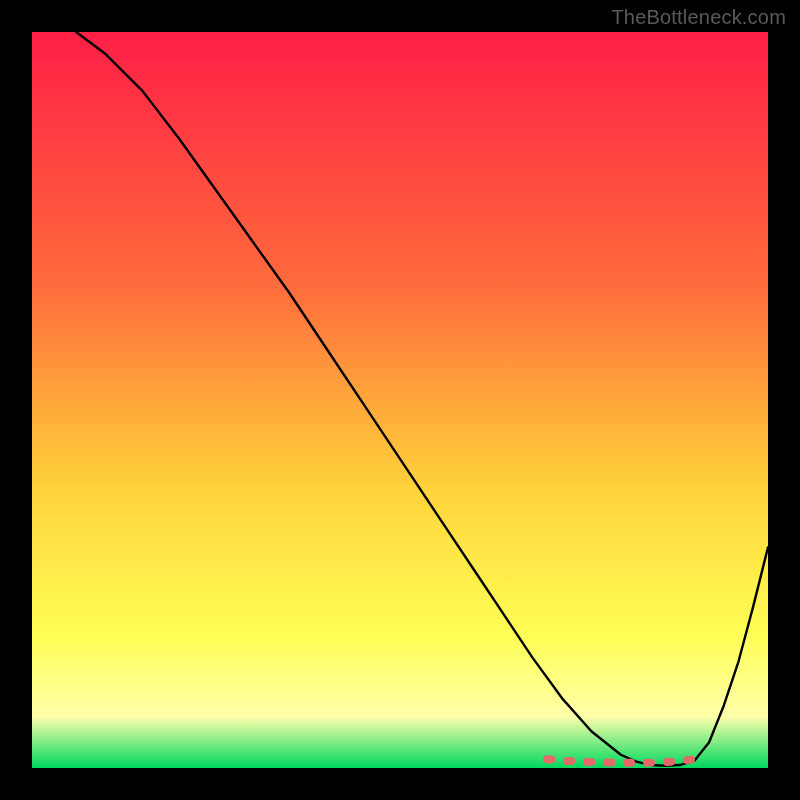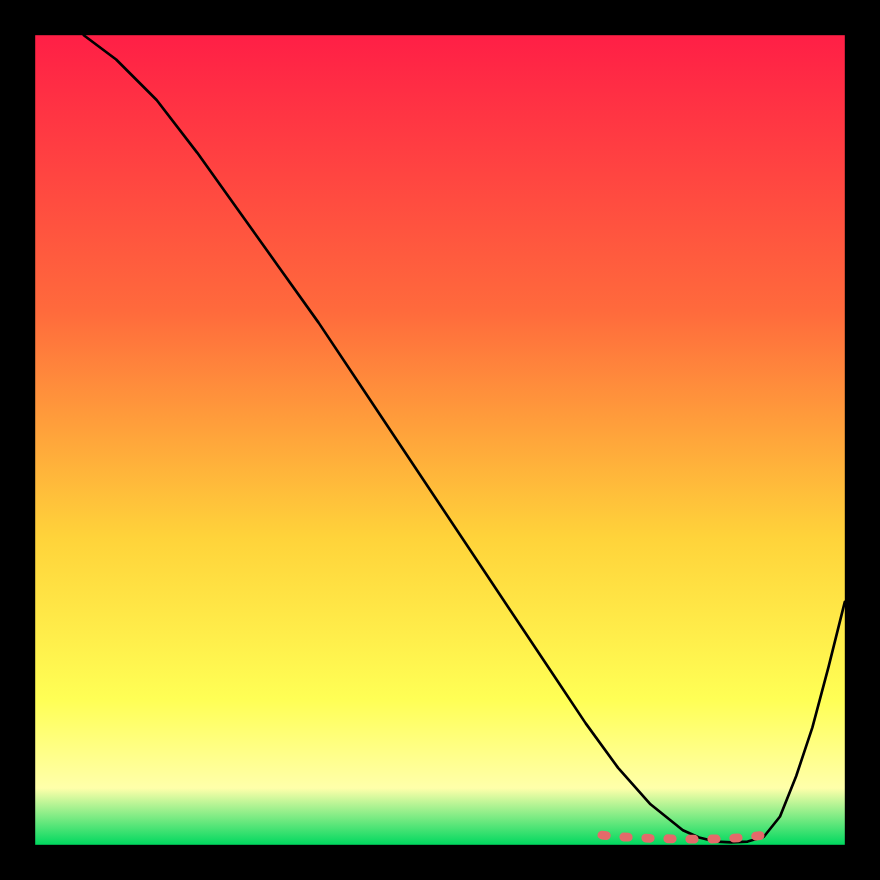--- a/index.html
+++ b/index.html
@@ -4,20 +4,21 @@
 <style>
   html,body{margin:0;padding:0;width:800px;height:800px;background:#000;overflow:hidden;font-family:Arial,Helvetica,sans-serif}
   .wrap{position:relative;width:800px;height:800px}
   .attribution{position:absolute;top:6px;right:14px;color:#5a5a5a;font-size:20px;font-weight:400;letter-spacing:.2px;user-select:none}
   svg{display:block}
 </style>
 </head>
 <body>
 <div class="wrap">
 
+<span class="attribution" style="color: rgb(90, 90, 90);">TheBottleneck.com</span>
 
 <svg id="plot-svg" width="800" height="800" viewBox="0 0 800 800">
   <defs>
     <linearGradient id="bg-grad" x1="0" y1="0" x2="0" y2="1">
       <stop id="g0" offset="0%" stop-color="#ff1f46"></stop>
       <stop id="g1" offset="34%" stop-color="#ff6a3c"></stop>
       <stop id="g2" offset="62%" stop-color="#ffd33a"></stop>
       <stop id="g3" offset="82%" stop-color="#ffff55"></stop>
       <stop id="g4" offset="93%" stop-color="#ffffaa"></stop>
       <stop id="g5" offset="100%" stop-color="#00d85f"></stop>

